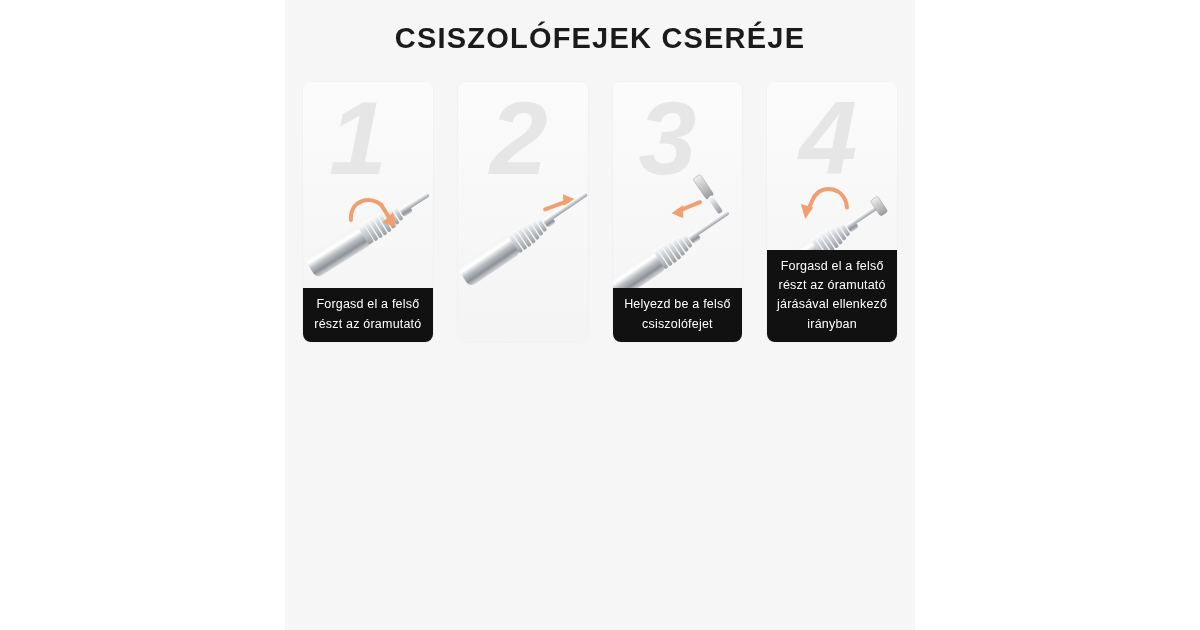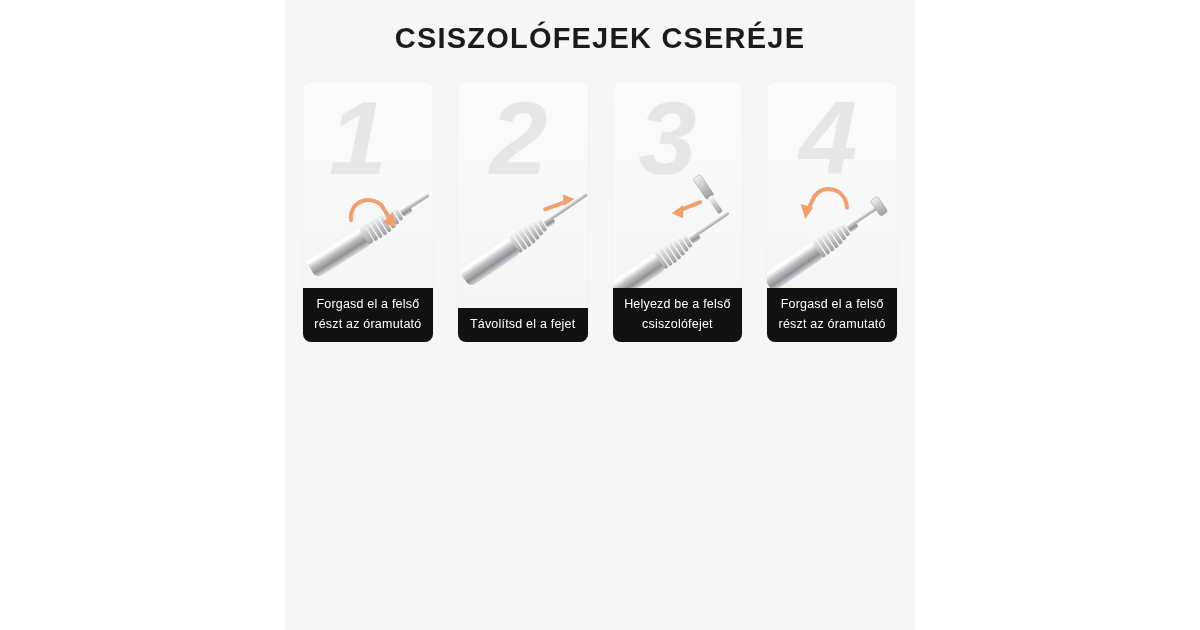--- a/index.html
+++ b/index.html
@@ -171,24 +171,20 @@
               <rect x="166" y="169" width="9" height="44" rx="4" fill="url(#metal2b)"></rect>
               <rect x="178" y="172" width="9" height="38" rx="4" fill="url(#metal2b)"></rect>
               <rect x="190" y="175" width="9" height="32" rx="4" fill="url(#metal2b)"></rect>
             </g>
             <rect x="202" y="178" width="22" height="26" rx="6" fill="url(#metal2)"></rect>
             <rect x="222" y="185" width="96" height="9" rx="4" fill="url(#metal2b)"></rect>
           </g>
           <path d="M196 124 L248 105" fill="none" stroke="#f0a070" stroke-width="9" stroke-linecap="round"></path>
           <path d="M236 90 L262 101 L238 116 Z" fill="#f0a070"></path>
         </svg>
-        <div class="caption">
-          <span>Távolítsd el a fejet</span>
-          <span class="l2"></span>
-        </div>
       </div>
 
       <div class="card c3">
         <div class="card-img"></div>
         <div class="step-num">3</div>
         <svg class="art" viewBox="0 0 292 260">
           <defs>
             <linearGradient id="metal3" x1="0" y1="0" x2="0" y2="1">
               <stop offset="0%" stop-color="#f2f2f2"></stop>
               <stop offset="25%" stop-color="#ffffff"></stop>
@@ -272,18 +268,19 @@
             <rect x="190" y="193" width="22" height="26" rx="6" fill="url(#metal4)"></rect>
             <rect x="210" y="200" width="58" height="9" rx="4" fill="url(#metal4b)"></rect>
             <rect x="266" y="184" width="20" height="42" rx="5" fill="url(#bit4)" stroke="#9a9a9a" stroke-width="1"></rect>
           </g>
           <path d="M180 120 C176 74, 124 66, 106 96" fill="none" stroke="#f0a070" stroke-width="9" stroke-linecap="round"></path>
           <path d="M106 96 L90 130" fill="none" stroke="#f0a070" stroke-width="9" stroke-linecap="round"></path>
           <path d="M76 112 L104 120 L86 146 Z" fill="#f0a070"></path>
         </svg>
         <div class="caption">
           <span>Forgasd el a felső részt az óramutató</span>
+          <span class="l2">járásával ellenkező irányban</span>
         </div>
       </div>
 
     </div>
   </div>
 </div>
 
 </body></html>

